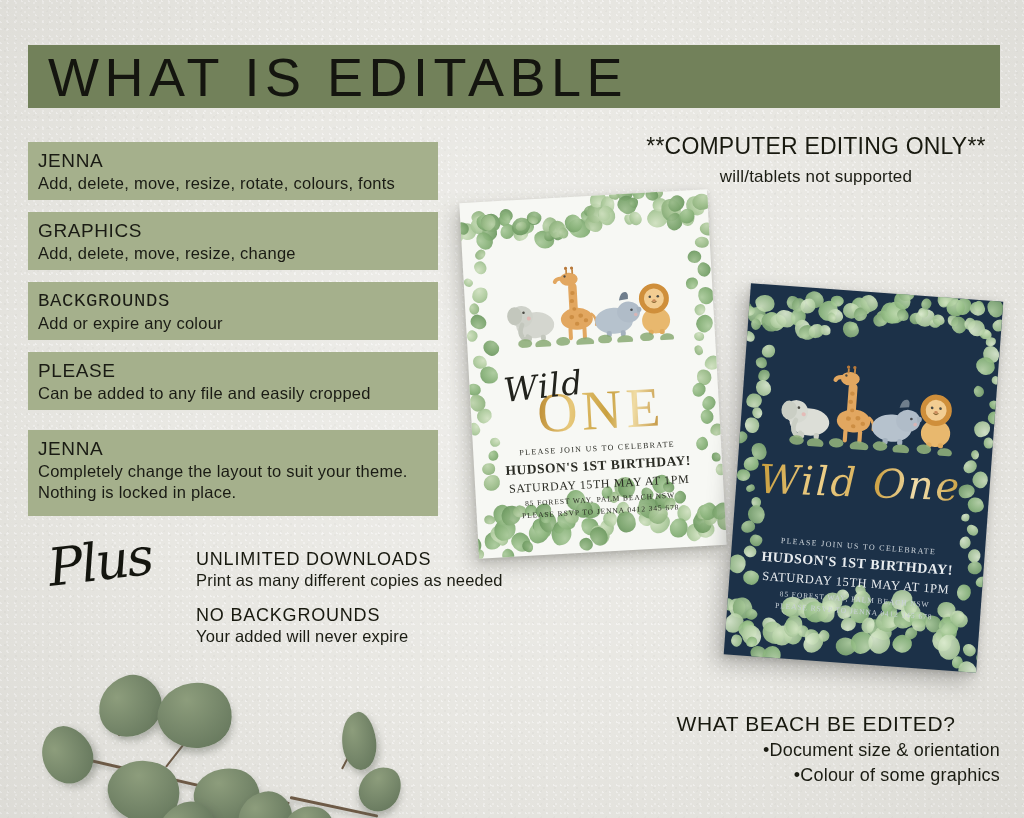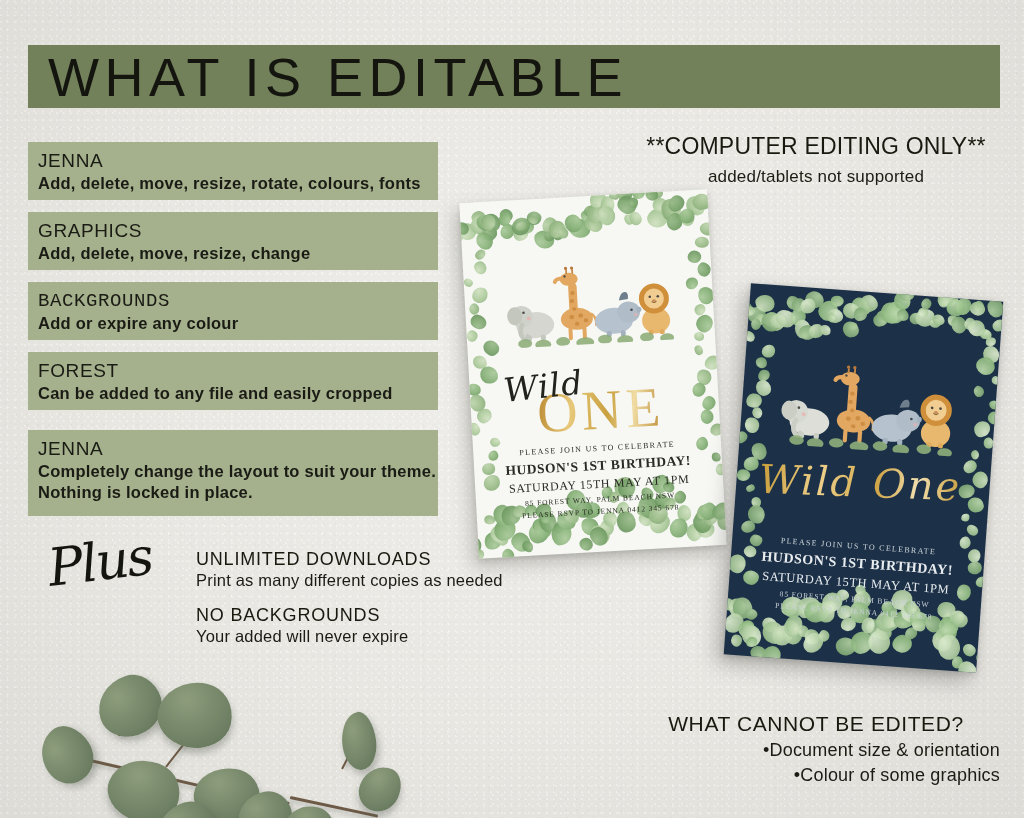--- a/index.html
+++ b/index.html
@@ -45,21 +45,21 @@
     background:#a5b08c;z-index:3;
   }
   .feat-title{
     position:absolute;left:38px;
     font-size:19px;letter-spacing:.6px;color:#1a1b14;
     font-weight:400;z-index:4;white-space:nowrap;
   }
   .feat-desc{
     position:absolute;left:38px;
     font-size:16.5px;letter-spacing:.25px;color:#1a1b14;
-    font-weight:700;line-height:21px;z-index:4;white-space:nowrap;
+    font-weight:400;line-height:21px;z-index:4;white-space:nowrap;
   }
 
   
   #ceo-main{
     position:absolute;left:630px;top:133px;width:372px;
     text-align:center;font-size:23px;letter-spacing:.2px;
     color:#18190f;font-weight:400;z-index:4;white-space:nowrap;
   }
   #ceo-sub{
     position:absolute;left:630px;top:167px;width:372px;
@@ -206,40 +206,40 @@
     <div class="feat-block" style="top: 142px; height: 58px;"></div>
     <div class="feat-title" style="top: 150px;">JENNA</div>
     <div class="feat-desc" style="top: 173px; white-space: pre-line;">Add, delete, move, resize, rotate, colours, fonts</div>
     <div class="feat-block" style="top: 212px; height: 58px;"></div>
     <div class="feat-title" style="top: 220px;">GRAPHICS</div>
     <div class="feat-desc" style="top: 243px; white-space: pre-line;">Add, delete, move, resize, change</div>
     <div class="feat-block" style="top: 282px; height: 58px;"></div>
     <div class="feat-title" style="top: 290px; font-family: Liberation Mono, monospace;">BACKGROUNDS</div>
     <div class="feat-desc" style="top: 313px; white-space: pre-line;">Add or expire any colour</div>
     <div class="feat-block" style="top: 352px; height: 58px;"></div>
-    <div class="feat-title" style="top: 360px;">FOREST</div>
+    <div class="feat-title" style="top: 360px;">PLEASE</div>
     <div class="feat-desc" style="top: 383px; white-space: pre-line;">Can be added to any file and easily cropped</div>
     <div class="feat-block" style="top: 430px; height: 86px;"></div>
     <div class="feat-title" style="top: 438px;">JENNA</div>
     <div class="feat-desc" style="top: 461px; white-space: pre-line;">Completely change the layout to suit your theme.
 Nothing is locked in place.</div>
   </div>
 
 <div id="ceo-main">**COMPUTER EDITING ONLY**</div>
-<div id="ceo-sub">added/tablets not supported</div>
+<div id="ceo-sub">will/tablets not supported</div>
 
 <div id="plus-script">Plus</div>
 <div id="plus-items">
     <div class="plus-head" style="top: 549px;">UNLIMITED DOWNLOADS</div>
     <div class="plus-sub" style="top: 571px;">Print as many different copies as needed</div>
     <div class="plus-head" style="top: 605px;">NO BACKGROUNDS</div>
     <div class="plus-sub" style="top: 627px;">Your added will never expire</div>
   </div>
 
-<div id="cannot-title">WHAT CANNOT BE EDITED?</div>
+<div id="cannot-title">WHAT BEACH BE EDITED?</div>
 <div id="cannot-items">
     <div class="cannot-line" style="top: 740px;">•Document size &amp; orientation</div>
     <div class="cannot-line" style="top: 765px;">•Colour of some graphics</div>
   </div>
 
 <div class="card" id="card-white">
   <div class="card-inner">
     <div class="greenery" id="w-green" style="position: absolute; inset: 0px; z-index: 1;">
         <div class="leaf" style="width: 11.8924px; height: 10.6031px; left: -9.94531px; top: 28.3214px; transform: rotate(263deg); background: radial-gradient(at 35% 28%, rgb(207, 224, 191) 0%, rgb(174, 203, 157) 55%, rgb(141, 178, 129) 100%);"></div>
         <div class="leaf" style="width: 16.5507px; height: 16.6264px; left: -2.48786px; top: 21.4118px; transform: rotate(246deg); background: radial-gradient(at 35% 28%, rgb(207, 224, 191) 0%, rgb(174, 203, 157) 55%, rgb(141, 178, 129) 100%);"></div>

